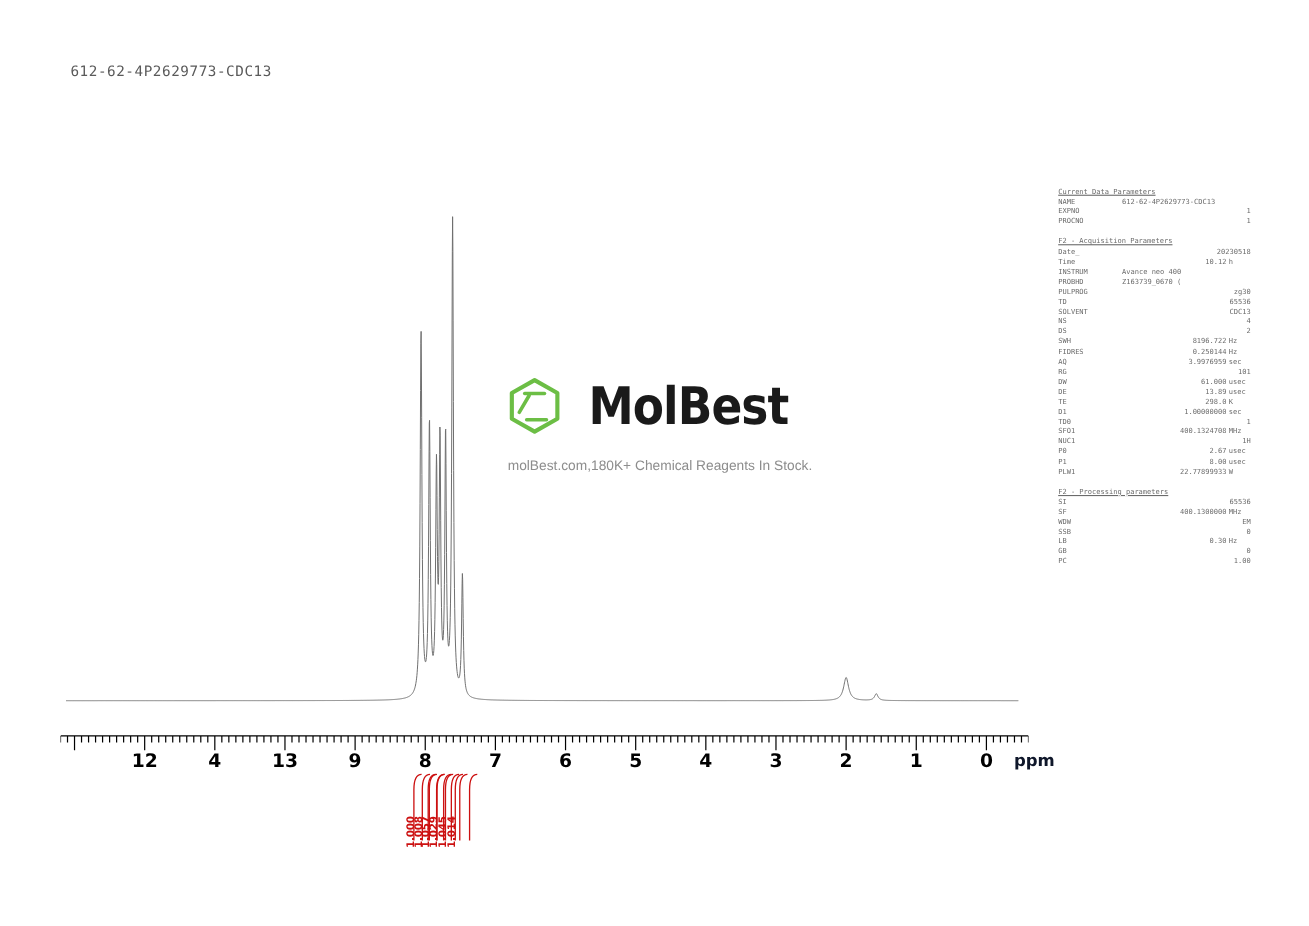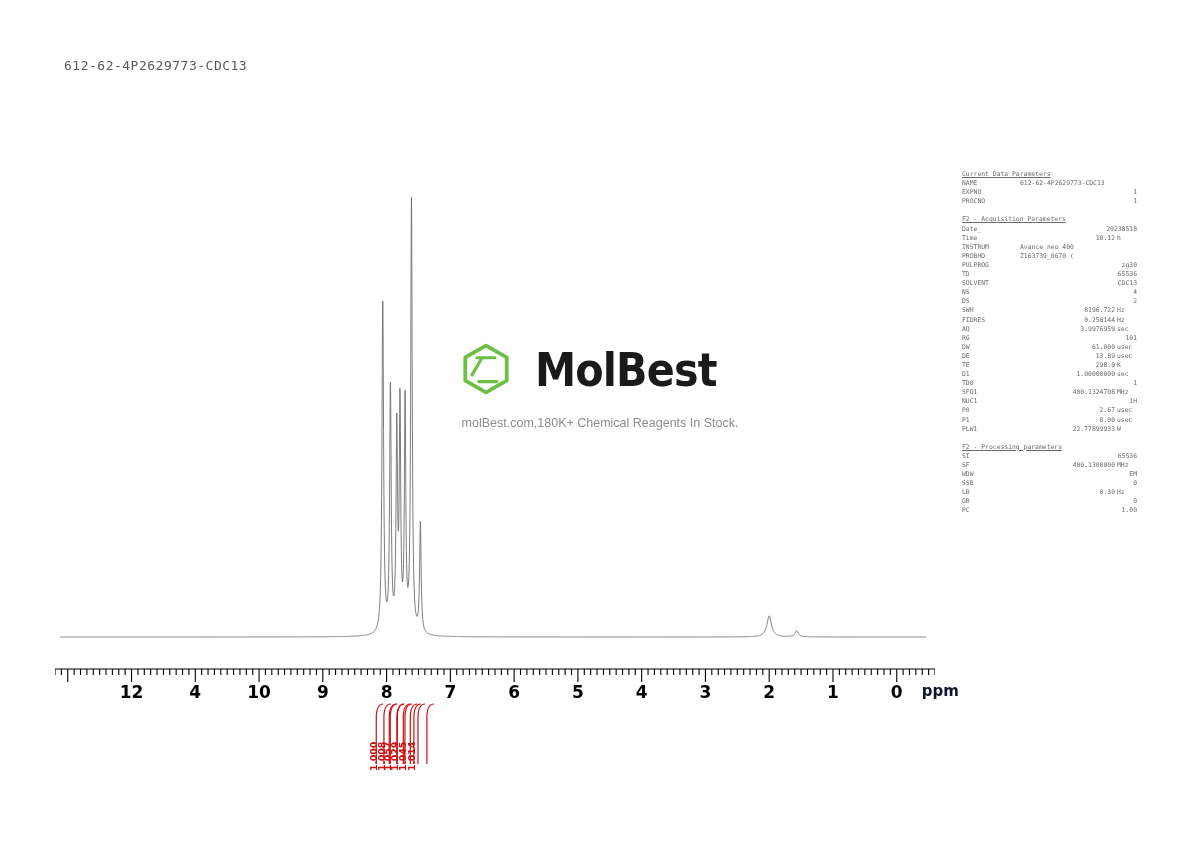--- a/index.html
+++ b/index.html
@@ -373,21 +373,21 @@
           <line x1="860.87" y1="1" x2="860.87" y2="7"></line>
           <line x1="867.25" y1="1" x2="867.25" y2="7"></line>
           <line x1="873.62" y1="1" x2="873.62" y2="7"></line>
           <line x1="880.00" y1="1" x2="880.00" y2="7"></line>
         </g>
       </svg>
     </div>
   <div class="axis-labels" id="axis-labels">
       <div class="axis-label" style="left: 76.52px;">12</div>
       <div class="axis-label" style="left: 140.29px;">4</div>
-      <div class="axis-label" style="left: 204.06px;">10</div>
+      <div class="axis-label" style="left: 204.06px;">13</div>
       <div class="axis-label" style="left: 267.83px;">9</div>
       <div class="axis-label" style="left: 331.59px;">8</div>
       <div class="axis-label" style="left: 395.36px;">7</div>
       <div class="axis-label" style="left: 459.13px;">6</div>
       <div class="axis-label" style="left: 522.9px;">5</div>
       <div class="axis-label" style="left: 586.67px;">4</div>
       <div class="axis-label" style="left: 650.43px;">3</div>
       <div class="axis-label" style="left: 714.2px;">2</div>
       <div class="axis-label" style="left: 777.97px;">1</div>
       <div class="axis-label" style="left: 841.74px;">0</div>

